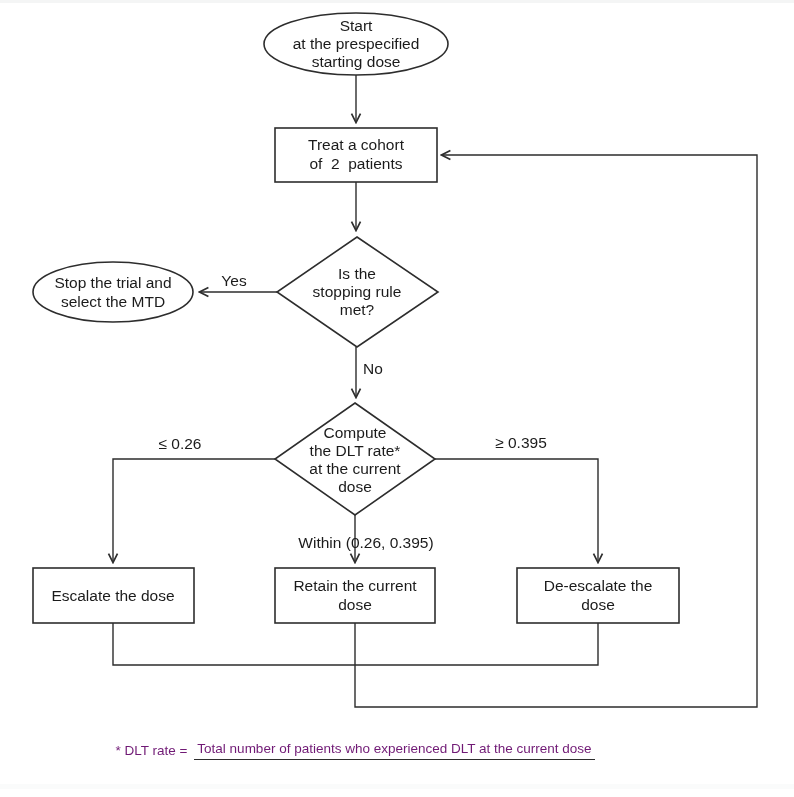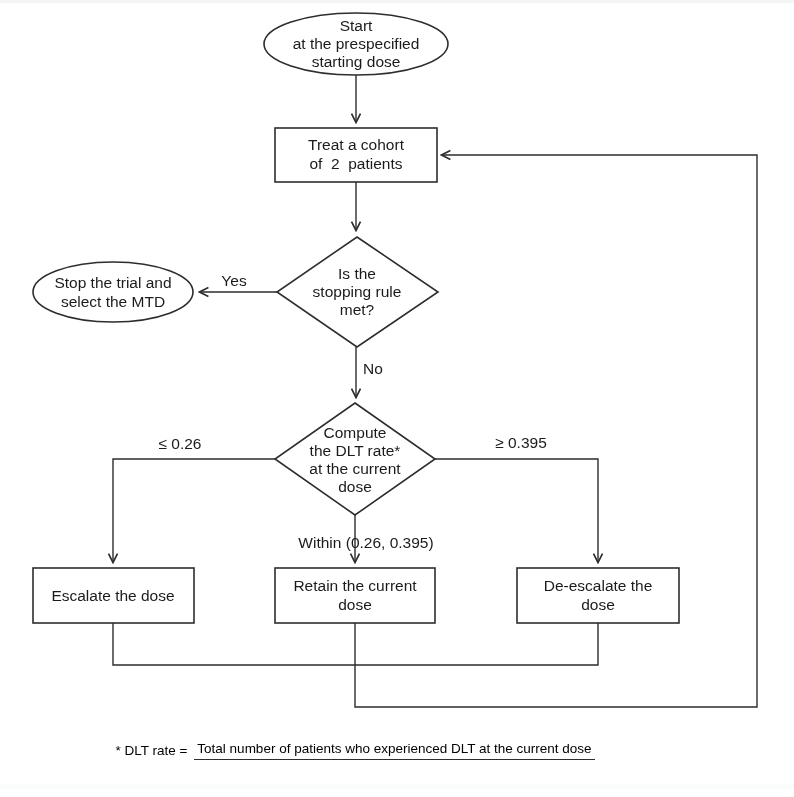--- a/index.html
+++ b/index.html
@@ -29,21 +29,21 @@
   }
   .mid { text-anchor: middle; }
   .footnote {
     position: absolute;
     left: 0; top: 741px;
     width: 710px;
     display: flex;
     justify-content: center;
     align-items: center;
     gap: 7px;
-    color: #000000;
+    color: #701a75;
     font-size: 13.5px;
   }
   .fraction { display: inline-block; text-align: center; }
   .numerator {
     display: block;
     padding: 0 3px 2px 3px;
     border-bottom: 1.2px solid #2d2d2d;
     line-height: 16px;
   }
   .denominator { display: block; padding-top: 2px; line-height: 16px; }

